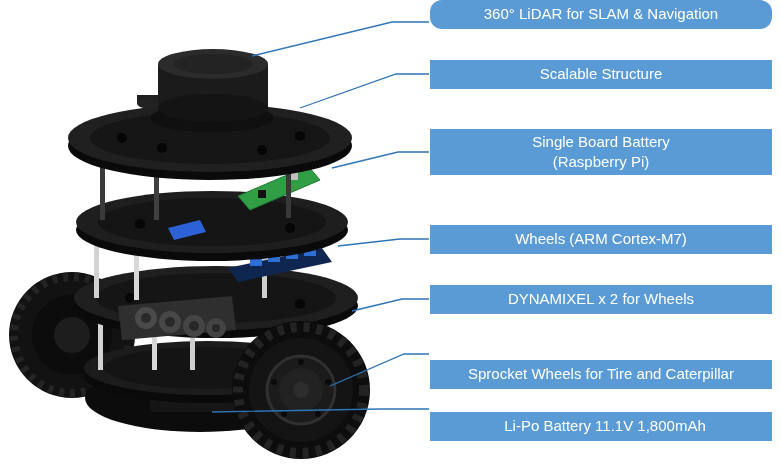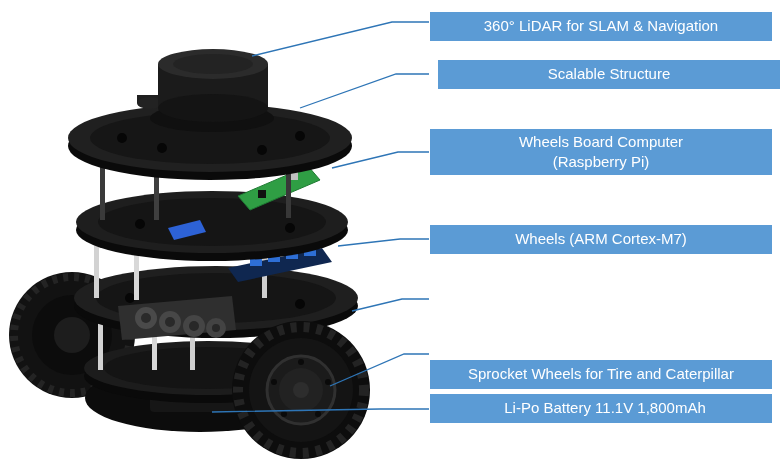--- a/index.html
+++ b/index.html
@@ -27,27 +27,27 @@
     background: #5B9BD5;
     color: #ffffff;
     font-size: 15px;
     line-height: 1.35;
     display: flex;
     align-items: center;
     justify-content: center;
     text-align: center;
     white-space: pre-line;
   }
-  .label-1 { top: 12px;   height: 29px; }
-  .label-2 { top: 60px;  height: 29px; margin-left: 8px; }
+  .label-1 { top: 0;   height: 29px; border-radius: 12px; }
+  .label-2 { top: 60px;  height: 29px; }
   .label-3 { top: 129px; height: 46px; }
   .label-4 { top: 225px; height: 29px; }
   .label-5 { top: 285px; height: 29px; }
   .label-6 { top: 340px; height: 29px; margin-top: 20px; }
-  .label-7 { top: 394px; height: 29px; padding-left: 8px; }
+  .label-7 { top: 412px; height: 29px; padding-left: 8px; }
 </style>
 </head>
 <body>
 
 <div class="canvas">
 
   <svg class="robot-svg" viewBox="0 0 781 465" aria-hidden="true">
 
     <g>
       <circle cx="72" cy="335" r="63" fill="#121212"></circle>
@@ -172,19 +172,20 @@
       <polyline points="332,168 398,152 429,152"></polyline>
       <polyline points="338,246 400,239 429,239"></polyline>
       <polyline points="352,311 402,299 429,299"></polyline>
       <polyline points="330,386 404,354 429,354"></polyline>
       <polyline points="212,412 380,409 429,409"></polyline>
     </g>
   </svg>
 
   <div class="label label-1">360° LiDAR for SLAM &amp; Navigation</div>
   <div class="label label-2">Scalable Structure</div>
-  <div class="label label-3">Wheels Board Computer
+  <div class="label label-3">Single Board Battery
 (Raspberry Pi)</div>
   <div class="label label-4">Wheels (ARM Cortex-M7)</div>
+  <div class="label label-5">DYNAMIXEL x 2 for Wheels</div>
   <div class="label label-6">Sprocket Wheels for Tire and Caterpillar</div>
   <div class="label label-7">Li-Po Battery 11.1V 1,800mAh</div>
 
 </div>
 
 </body></html>

